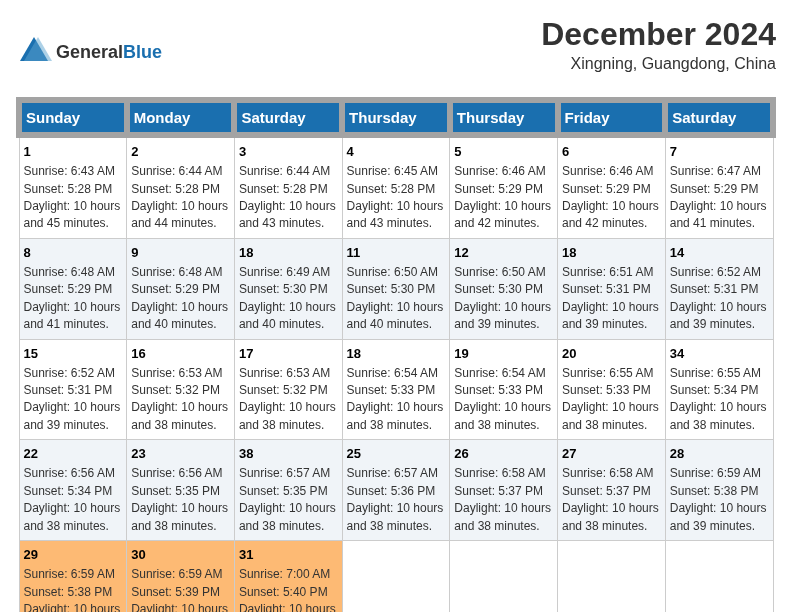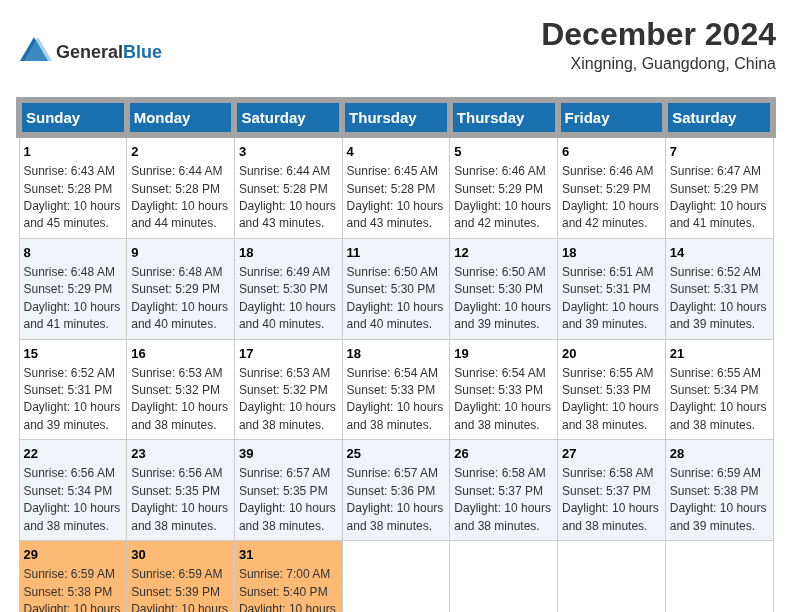--- a/index.html
+++ b/index.html
@@ -202,35 +202,35 @@
       </td>
         <td>
         <span class="day-number">19</span>
         <span class="day-info">Sunrise: 6:54 AM<br>Sunset: 5:33 PM<br>Daylight: 10 hours and 38 minutes.</span>
       </td>
         <td>
         <span class="day-number">20</span>
         <span class="day-info">Sunrise: 6:55 AM<br>Sunset: 5:33 PM<br>Daylight: 10 hours and 38 minutes.</span>
       </td>
         <td>
-        <span class="day-number">21</span>
+        <span class="day-number">34</span>
         <span class="day-info">Sunrise: 6:55 AM<br>Sunset: 5:34 PM<br>Daylight: 10 hours and 38 minutes.</span>
       </td>
       </tr>
       <tr>
         <td>
         <span class="day-number">22</span>
         <span class="day-info">Sunrise: 6:56 AM<br>Sunset: 5:34 PM<br>Daylight: 10 hours and 38 minutes.</span>
       </td>
         <td>
         <span class="day-number">23</span>
         <span class="day-info">Sunrise: 6:56 AM<br>Sunset: 5:35 PM<br>Daylight: 10 hours and 38 minutes.</span>
       </td>
         <td>
-        <span class="day-number">39</span>
+        <span class="day-number">38</span>
         <span class="day-info">Sunrise: 6:57 AM<br>Sunset: 5:35 PM<br>Daylight: 10 hours and 38 minutes.</span>
       </td>
         <td>
         <span class="day-number">25</span>
         <span class="day-info">Sunrise: 6:57 AM<br>Sunset: 5:36 PM<br>Daylight: 10 hours and 38 minutes.</span>
       </td>
         <td>
         <span class="day-number">26</span>
         <span class="day-info">Sunrise: 6:58 AM<br>Sunset: 5:37 PM<br>Daylight: 10 hours and 38 minutes.</span>
       </td>

